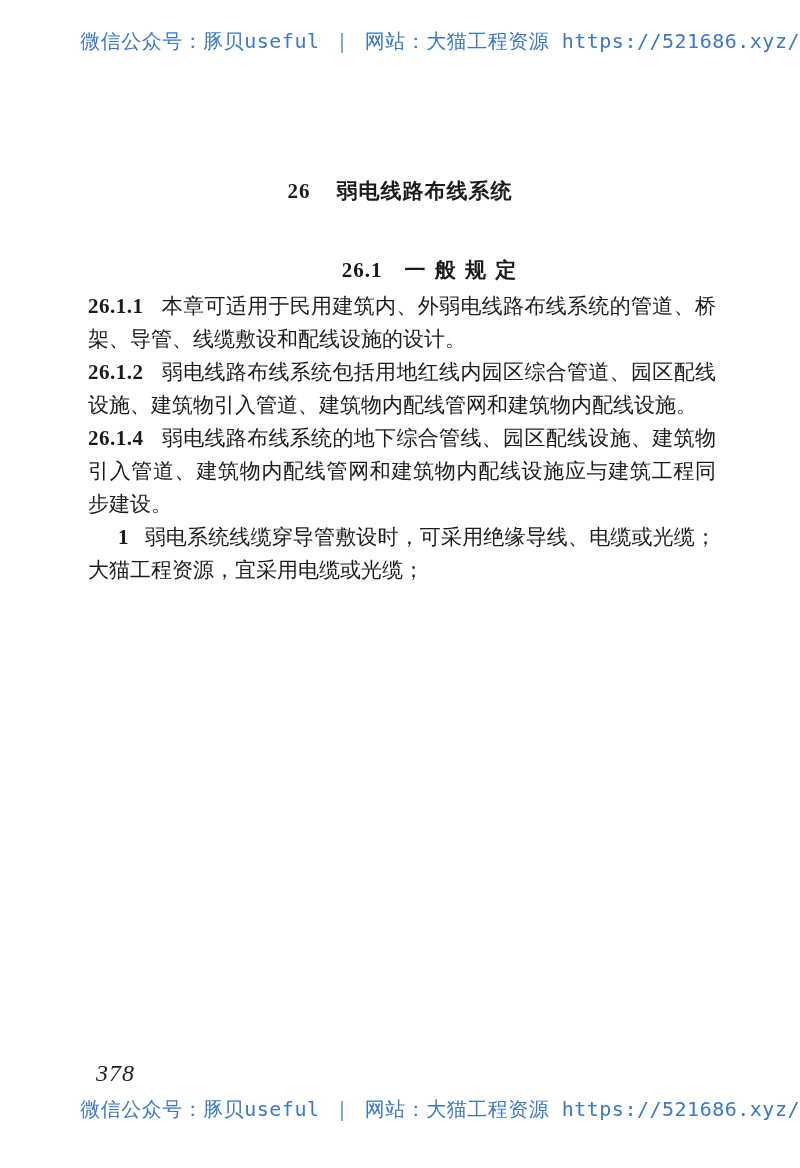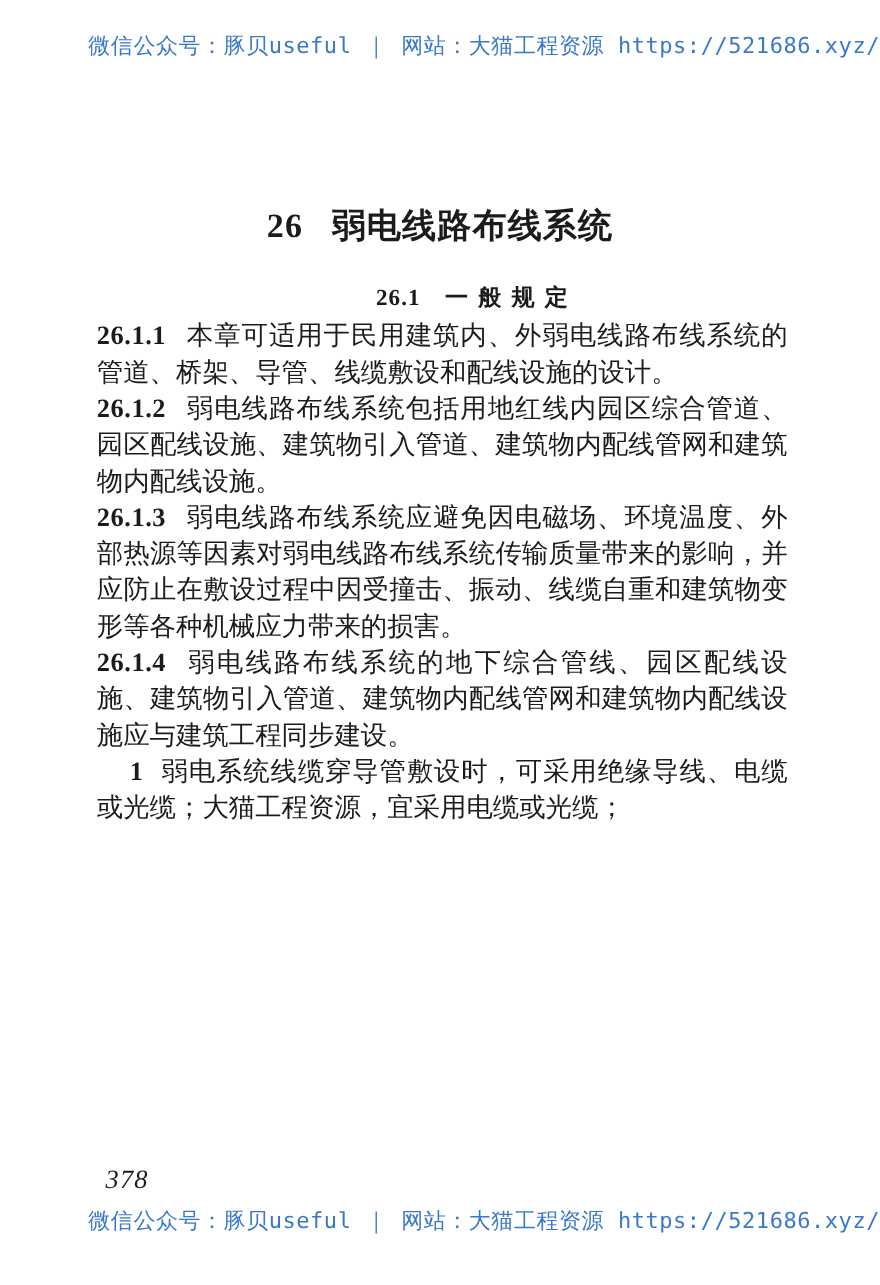--- a/index.html
+++ b/index.html
@@ -26,21 +26,21 @@
   .watermark.top { top: 28px; }
   .watermark.bottom { top: 1096px; }
 
   .chapter-title {
     position: absolute;
     top: 163px;
     left: 0;
     width: 100%;
     text-align: center;
     font-weight: bold;
-    font-size: 31px;
+    font-size: 21px;
     letter-spacing: 1px;
   }
   .chapter-title .chapter-num { margin-right: 26px; }
 
   .section-heading {
     position: absolute;
     top: 239px;
     left: 0;
     width: 100%;
     text-align: center;
@@ -49,21 +49,21 @@
     margin-left: 30px;
   }
   .section-heading .section-num { margin-right: 22px; letter-spacing: 1px; }
   .section-heading .section-name { letter-spacing: 2px; }
 
   .content {
     position: absolute;
     top: 290px;
     left: 88px;
     width: 628px;
-    font-size: 24px;
+    font-size: 21px;
     line-height: 33px;
     text-align: justify;
   }
   .clause { margin: 0; }
   .clause-num {
     font-weight: bold;
     margin-right: 18px;
     letter-spacing: 0.5px;
   }
   .list-item { margin: 0; text-indent: 30px; }
@@ -97,23 +97,20 @@
 <div class="content">
 
   <p class="clause">
     <span class="clause-num">26.1.1</span><span>本章可适用于民用建筑内、外弱电线路布线系统的管道、桥架、导管、线缆敷设和配线设施的设计。</span>
   </p>
 
   <p class="clause">
     <span class="clause-num">26.1.2</span><span>弱电线路布线系统包括用地红线内园区综合管道、园区配线设施、建筑物引入管道、建筑物内配线管网和建筑物内配线设施。</span>
   </p>
 
-  <p class="clause">
-    <span class="clause-num">26.1.3</span><span>弱电线路布线系统应避免因电磁场、环境温度、外部热源等因素对弱电线路布线系统传输质量带来的影响，并应防止在敷设过程中因受撞击、振动、线缆自重和建筑物变形等各种机械应力带来的损害。</span>
-  </p>
 
   <p class="clause">
     <span class="clause-num">26.1.4</span><span>弱电线路布线系统的地下综合管线、园区配线设施、建筑物引入管道、建筑物内配线管网和建筑物内配线设施应与建筑工程同步建设。</span>
   </p>
 
 
 
   <p class="list-item">
     <span class="item-num">1</span><span>弱电系统线缆穿导管敷设时，可采用绝缘导线、电缆或光缆；大猫工程资源，宜采用电缆或光缆；</span>
   </p>

